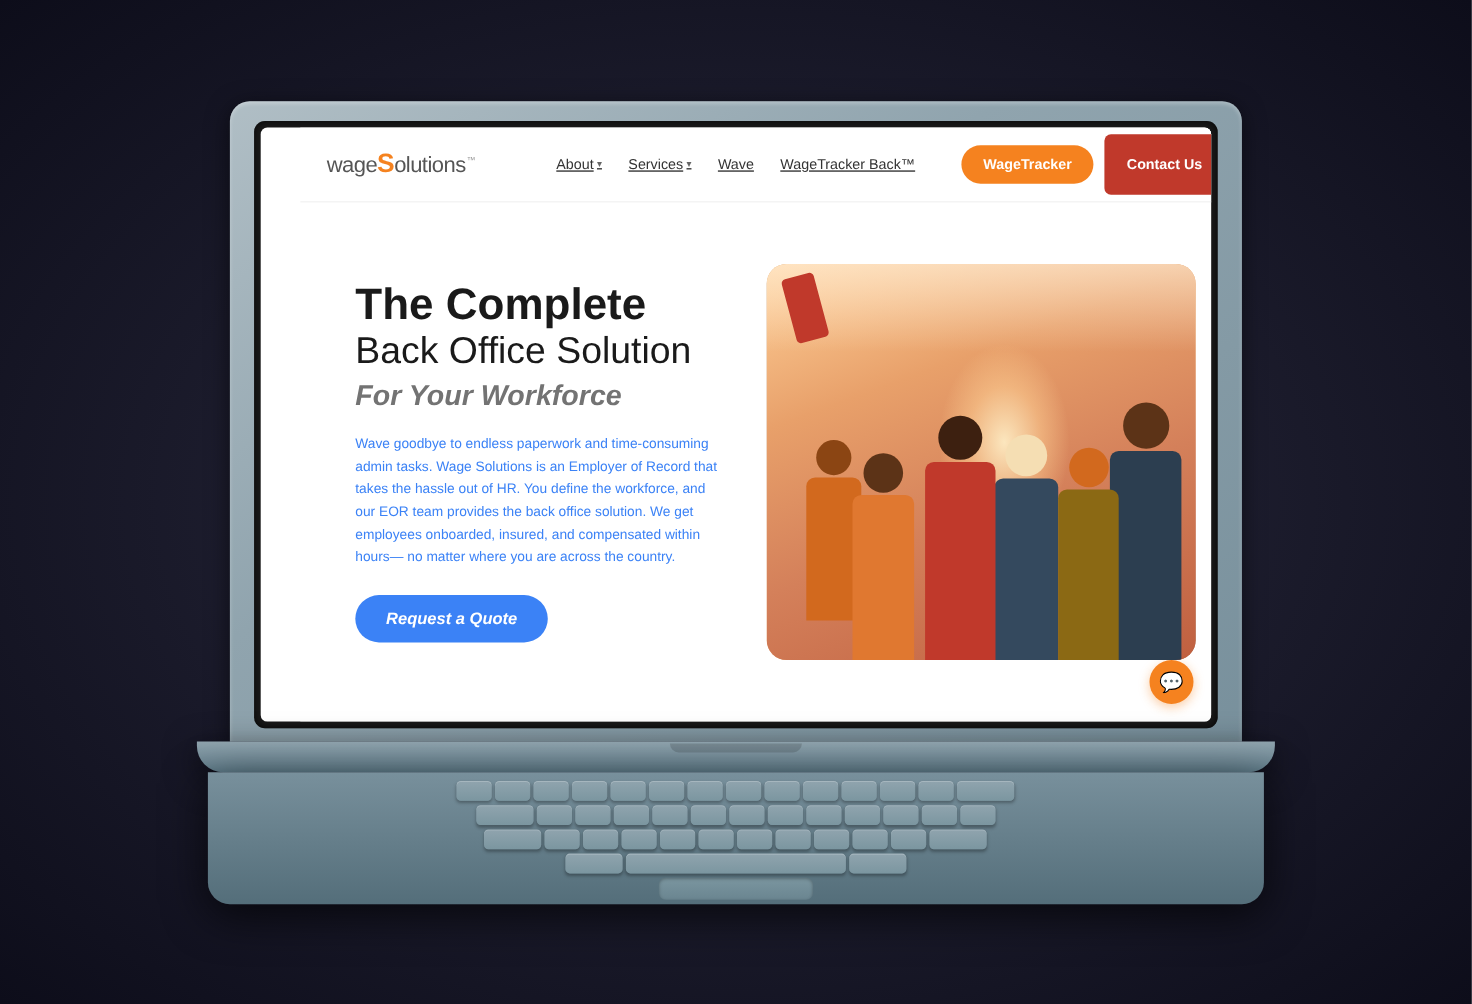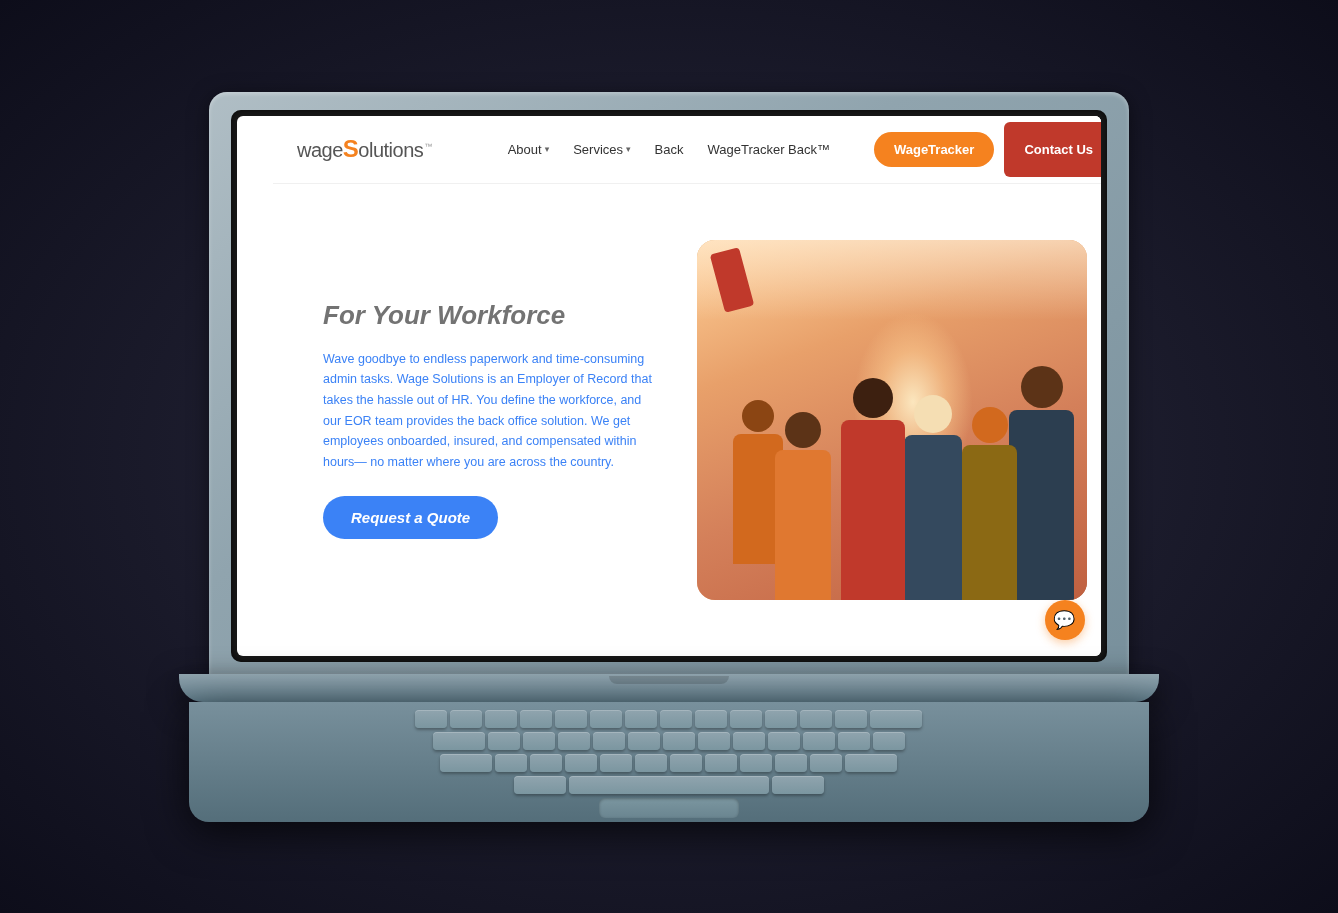--- a/index.html
+++ b/index.html
@@ -163,20 +163,21 @@
       vertical-align: super;
       margin-left: 1px;
     }
 
     .nav {
       display: flex;
       align-items: center;
       gap: 24px;
       flex: 1;
       justify-content: center;
+      text-decoration: underline;
     }
     .nav-item {
       font-size: 13px;
       color: #333;
       cursor: pointer;
       display: flex;
       align-items: center;
       gap: 3px;
       white-space: nowrap;
     }
@@ -488,35 +489,37 @@
             <nav class="nav">
               <a class="nav-item">
                 <span>About</span>
                 <span class="chevron">▾</span>
               </a>
               <a class="nav-item">
                 <span>Services</span>
                 <span class="chevron">▾</span>
               </a>
               <a class="nav-item">
-                <span>Back</span>
+                <span>Wave</span>
               </a>
               <a class="nav-item">
                 <span>WageTracker Back™</span>
               </a>
             </nav>
 
             <div class="header-actions">
               <button class="btn-applications">WageTracker</button>
               <button class="btn-contact">Contact Us</button>
             </div>
           </header>
 
           <section class="hero">
             <div class="hero-content">
+              <div class="hero-title-bold">The Complete</div>
+              <div class="hero-title-regular">Back Office Solution</div>
               <div class="hero-subtitle">For Your Workforce</div>
               <p class="hero-body">Wave goodbye to endless paperwork and time-consuming admin tasks. Wage Solutions is an Employer of Record that takes the hassle out of HR. You define the workforce, and our EOR team provides the back office solution. We get employees onboarded, insured, and compensated within hours— no matter where you are across the country.</p>
               <button class="btn-quote">Request a Quote</button>
             </div>
 
             <div class="hero-image">
               <div class="hero-image-scene">
                 <div class="room-ceiling"></div>
                 <div class="red-accent"></div>
                 <div class="light-burst"></div>

